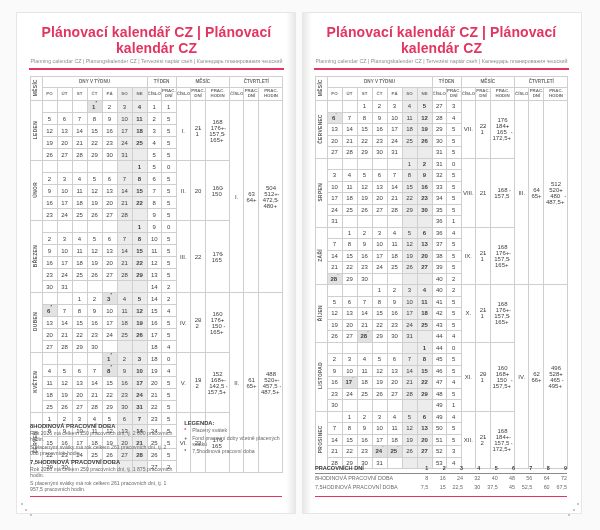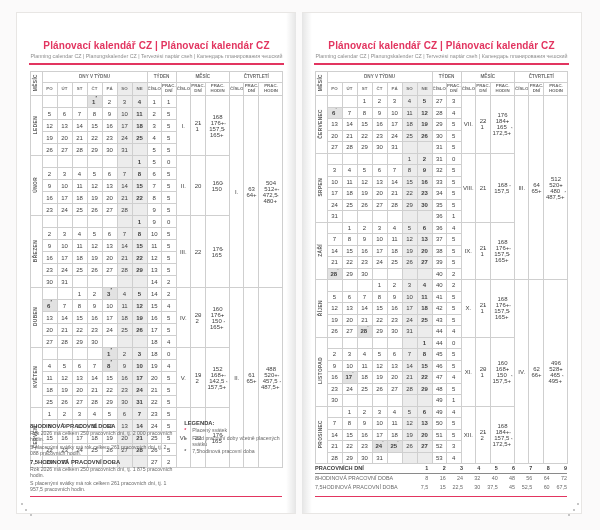--- a/index.html
+++ b/index.html
@@ -3,21 +3,21 @@
 <meta charset="utf-8">
 <style>
   html,body{margin:0;padding:0;}
   body{width:600px;height:530px;background:#fbfafa;font-family:"Liberation Sans",sans-serif;overflow:hidden;}
   .book{position:relative;width:600px;height:530px;}
   .pg{position:absolute;top:12px;width:280px;height:502px;background:#fff;border:1px solid #e8e6e4;box-sizing:border-box;}
   .pg.left{left:16px;border-right:none;}
   .pg.right{left:302px;border-left:none;}
   .pg.left::after{content:"";position:absolute;top:0;right:0;width:10px;height:100%;background:linear-gradient(to right,rgba(0,0,0,0),rgba(0,0,0,0.10));}
   .pg.right::before{content:"";position:absolute;top:0;left:0;width:10px;height:100%;background:linear-gradient(to left,rgba(0,0,0,0),rgba(0,0,0,0.10));}
-  .title{margin-top:27px;text-align:center;font-size:10px;font-weight:bold;color:var(--accent);letter-spacing:0.1px;}
+  .title{margin-top:11px;text-align:center;font-size:14px;font-weight:bold;color:var(--accent);letter-spacing:0.1px;}
   .subtitle{margin-top:2px;text-align:center;font-size:5.3px;color:#8d8d8d;}
   .rule{height:2px;background:var(--accent);margin:4px 12px 0 12px;}
   table.cal{border-collapse:collapse;table-layout:fixed;margin:6px auto 0 auto;}
   table.cal th,table.cal td{border:1px solid #cfcfcf;padding:0;text-align:center;line-height:1;overflow:hidden;}
   table.cal thead th{font-size:4.6px;color:#6e6e6e;font-weight:bold;height:10px;}
   table.cal thead tr.sub th{height:12px;font-size:4.4px;line-height:1.1;}
   table.cal td{height:11px;font-size:6px;color:#3f3f3f;}
   .pg.right table.cal td{height:10.5px;}
   th.vert span,td.mname span{writing-mode:vertical-rl;transform:rotate(180deg);display:inline-block;font-size:4.8px;letter-spacing:0.4px;color:#5c5c5c;font-weight:bold;}
   .we{background:#ececec;}

